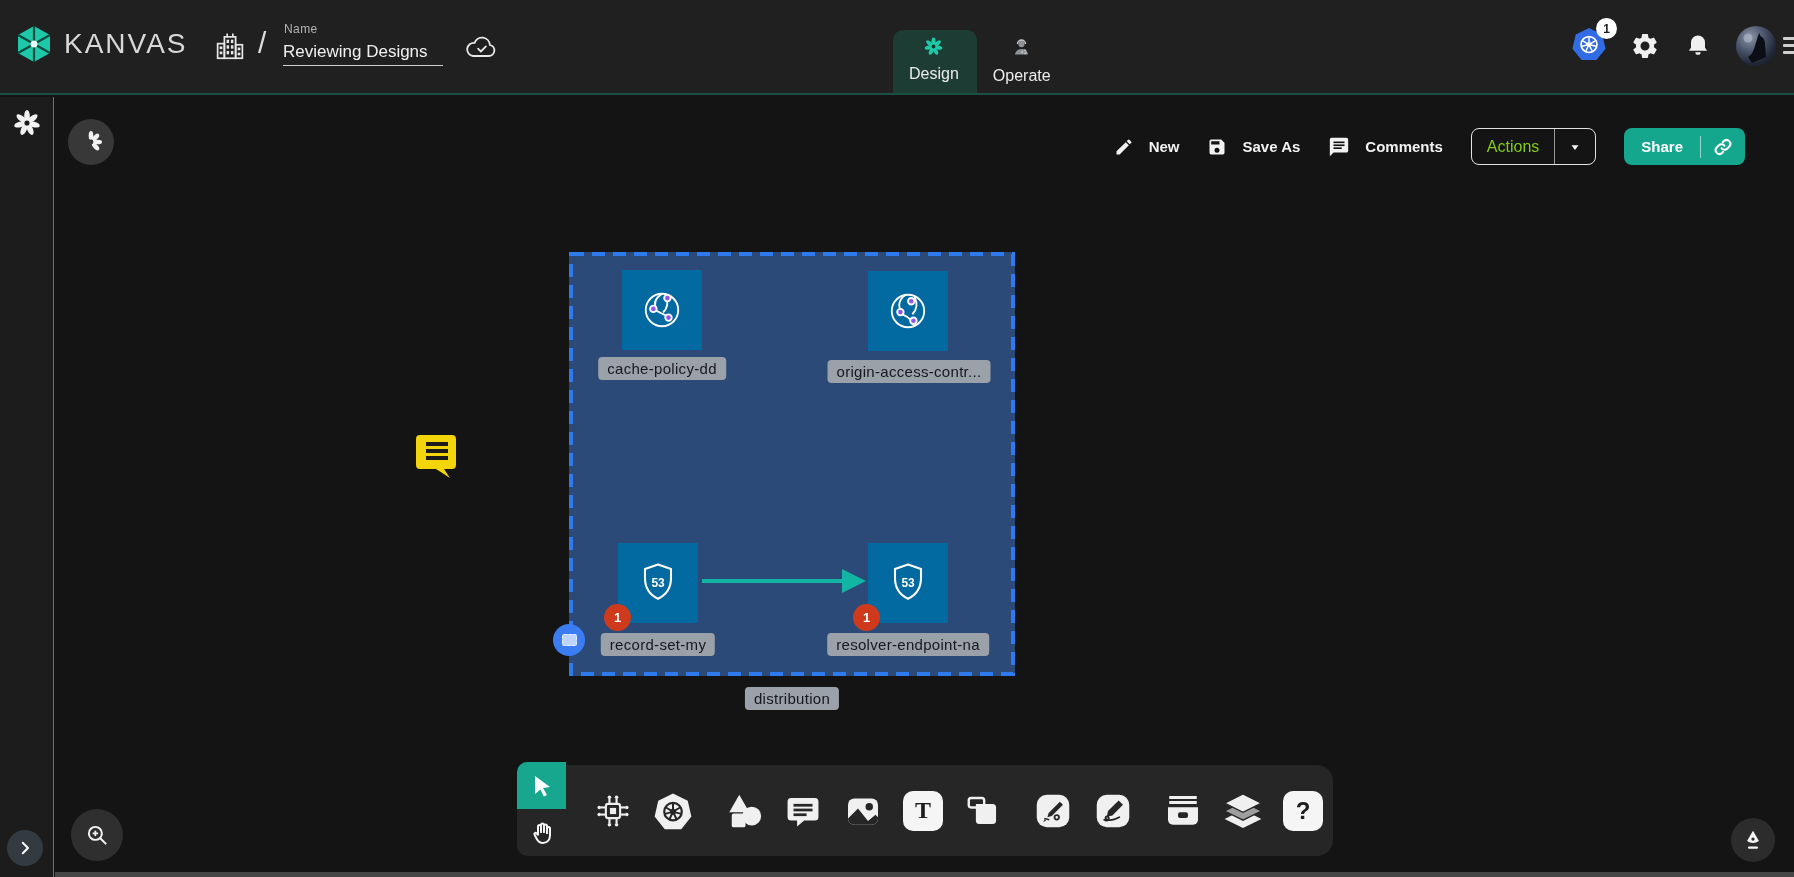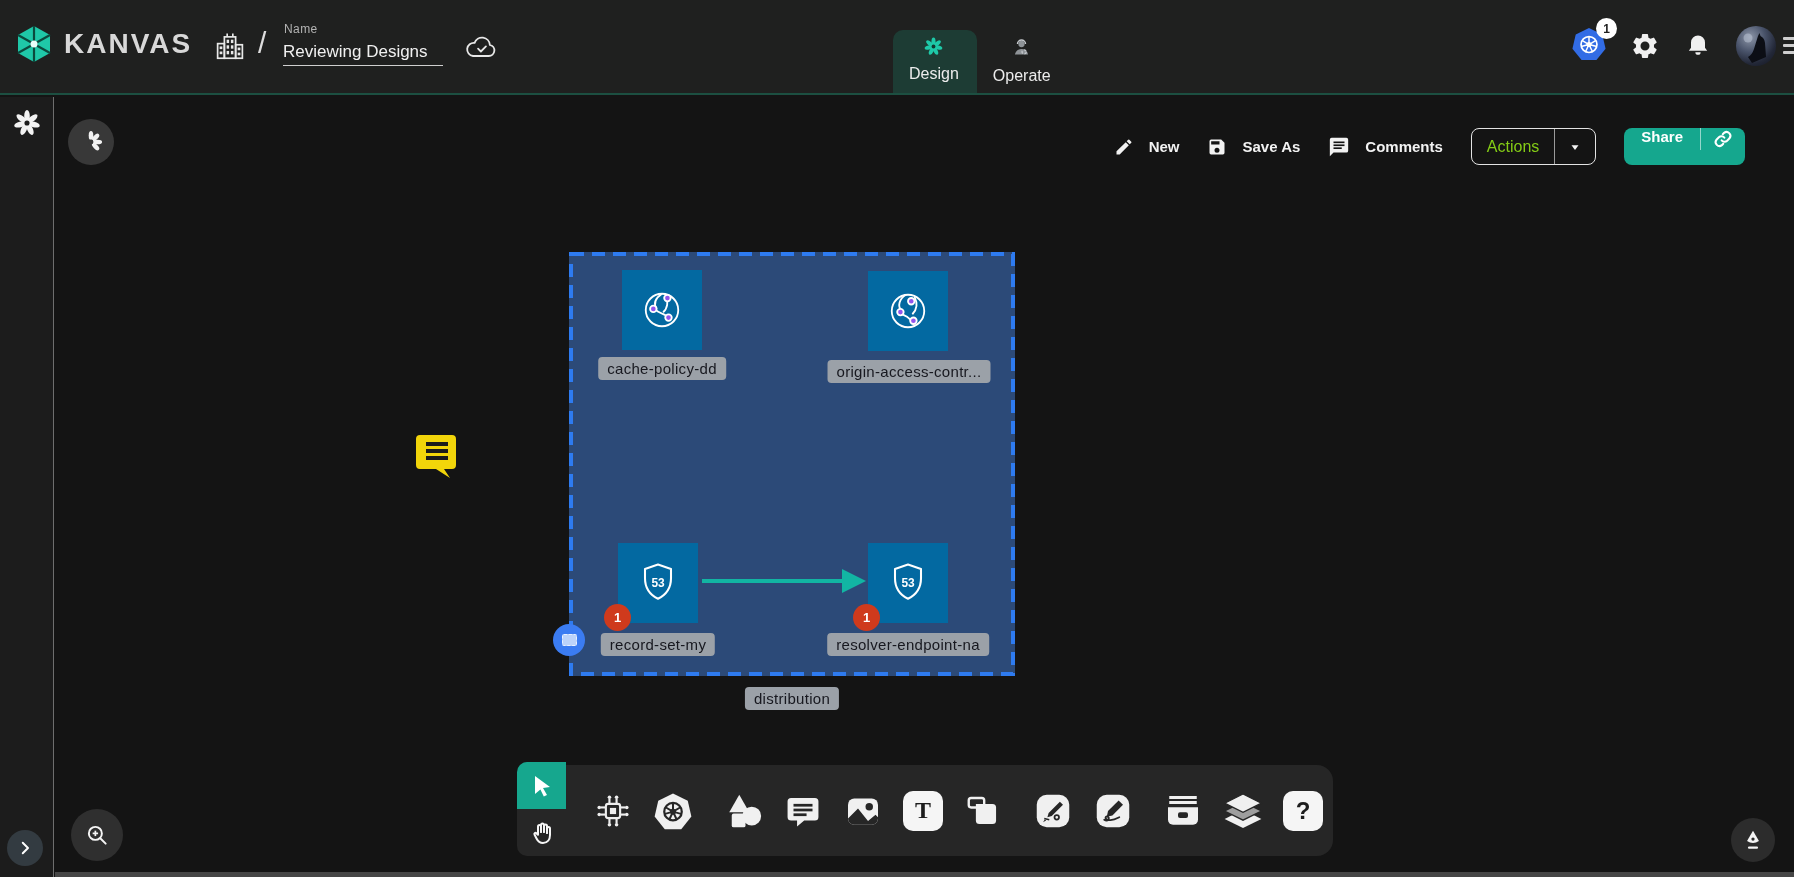--- a/index.html
+++ b/index.html
@@ -9,21 +9,21 @@
     background:#141414; font-family:"Liberation Sans", sans-serif; color:#e8e8e8;
   }
   .abs { position:absolute; }
 
   
   .header {
     position:absolute; top:0; left:0; width:1794px; height:95px;
     background:#1f201f; border-bottom:2px solid #1c4f41;
   }
   .brand { position:absolute; left:14px; top:24px; display:flex; align-items:center; gap:10px; }
-  .wordmark { font-size:28px; font-weight:bold; letter-spacing:2px; color:#d8d8d8; }
+  .wordmark { font-size:28px; font-weight:normal; letter-spacing:2px; color:#d8d8d8; }
   .name-label { position:absolute; left:284px; top:22px; font-size:12px; color:#b3b3b3; letter-spacing:.4px; }
   .name-input {
     position:absolute; left:283px; top:38px; width:160px; height:28px;
     background:transparent; border:none; border-bottom:1px solid #cfcfcf;
     color:#f0f0f0; font-size:17px; font-family:"Liberation Sans",sans-serif; outline:none; padding:0;
   }
   .tabs { position:absolute; left:893px; bottom:0; display:flex; }
   .tab { display:flex; align-items:center; gap:9px; padding:7px 18px 8px 16px; font-size:16px; color:#ececec; cursor:pointer;flex-direction:column; }
   .tab.active { background:#1d3c34; border-radius:10px 10px 0 0; }
   .header-right { position:absolute; right:18px; top:26px; display:flex; align-items:center; gap:24px; }
@@ -48,21 +48,21 @@
 
   
   .action-row { position:absolute; top:128px; right:49px; display:flex; align-items:center; gap:28px; }
   .action-item { display:flex; align-items:center; gap:15px; font-size:15px; font-weight:bold; color:#f2f2f2; cursor:pointer; }
   .btn-actions {
     display:flex; align-items:stretch; border:1.5px solid #e3e3e3; border-radius:8px; height:37px; overflow:hidden; cursor:pointer;
   }
   .btn-actions .lbl { display:flex; align-items:center; padding:0 15px; font-size:16px; color:#84cc16; }
   .btn-actions .caret { display:flex; align-items:center; padding:0 13px; border-left:1px solid #9a9a9a; }
   .btn-share {
-    display:flex; align-items:flex-start; background:#15a78e; border-radius:8px; height:37px; overflow:hidden; cursor:pointer;
+    display:flex; align-items:center; background:#15a78e; border-radius:8px; height:37px; overflow:hidden; cursor:pointer;
   }
   .btn-share .lbl { display:flex; align-items:center; padding:0 17px; font-size:15px; font-weight:bold; color:#fff; }
   .btn-share .link { display:flex; align-items:center; padding:0 11px; border-left:1px solid rgba(255,255,255,.55); }
 
   
   .selection {
     position:absolute; left:569px; top:252px; width:446px; height:424px;
     background:#2c4a78;
   }
   .selection svg.border-rect { position:absolute; inset:0; width:100%; height:100%; }

